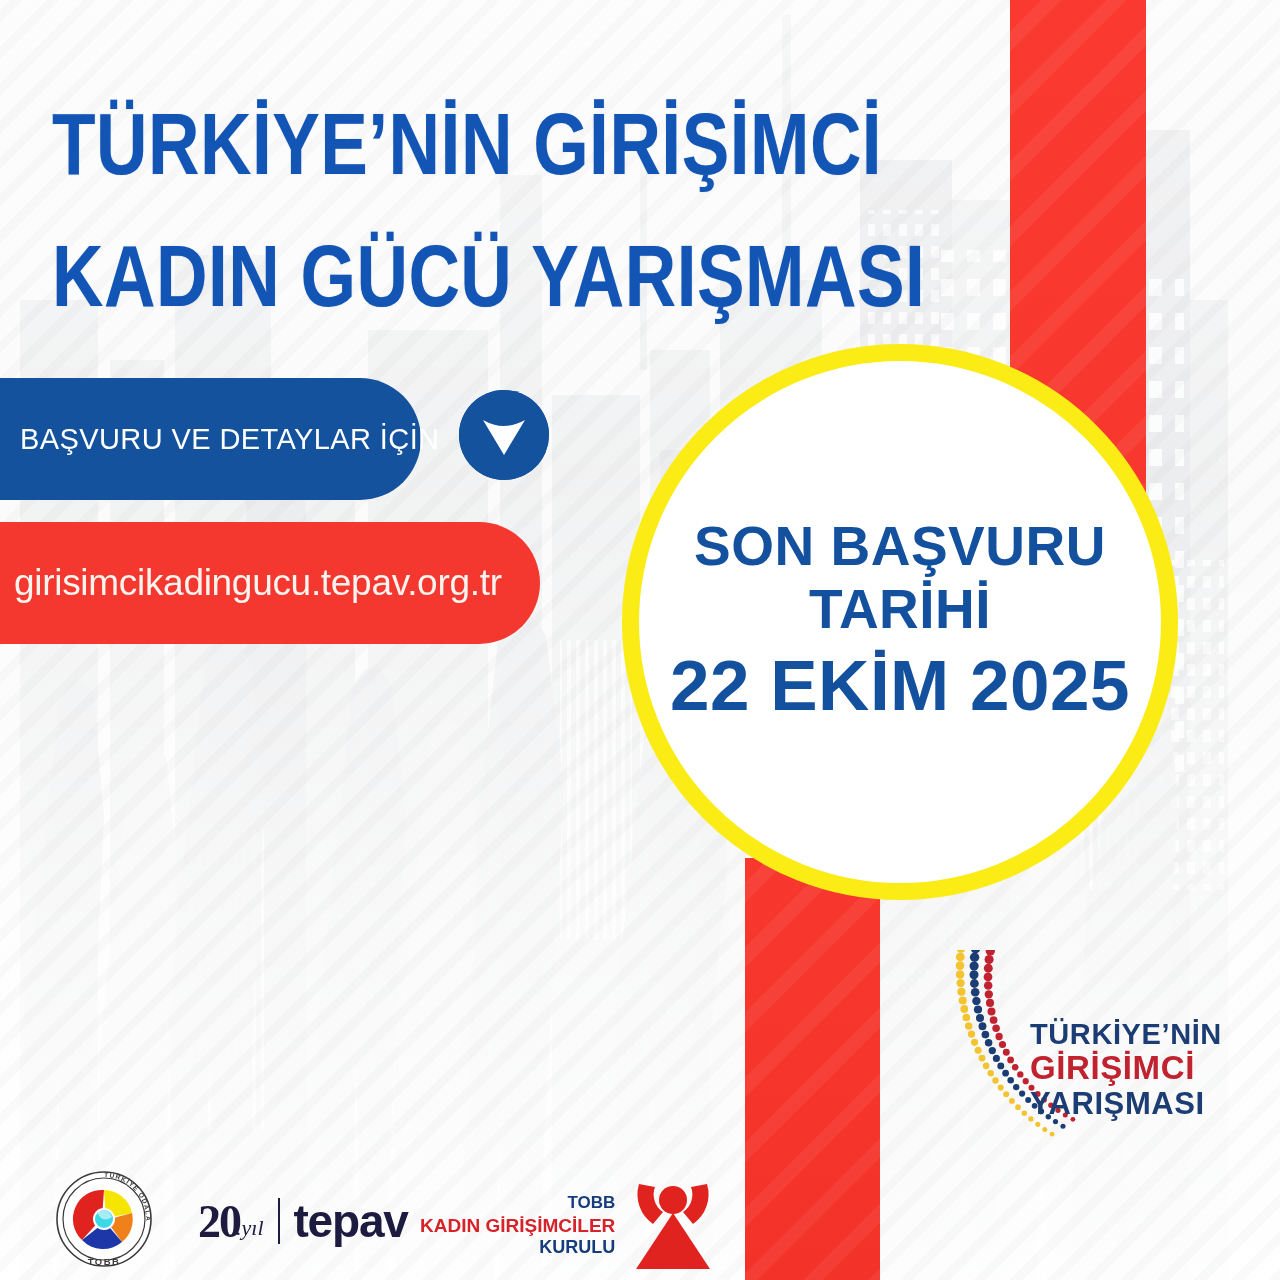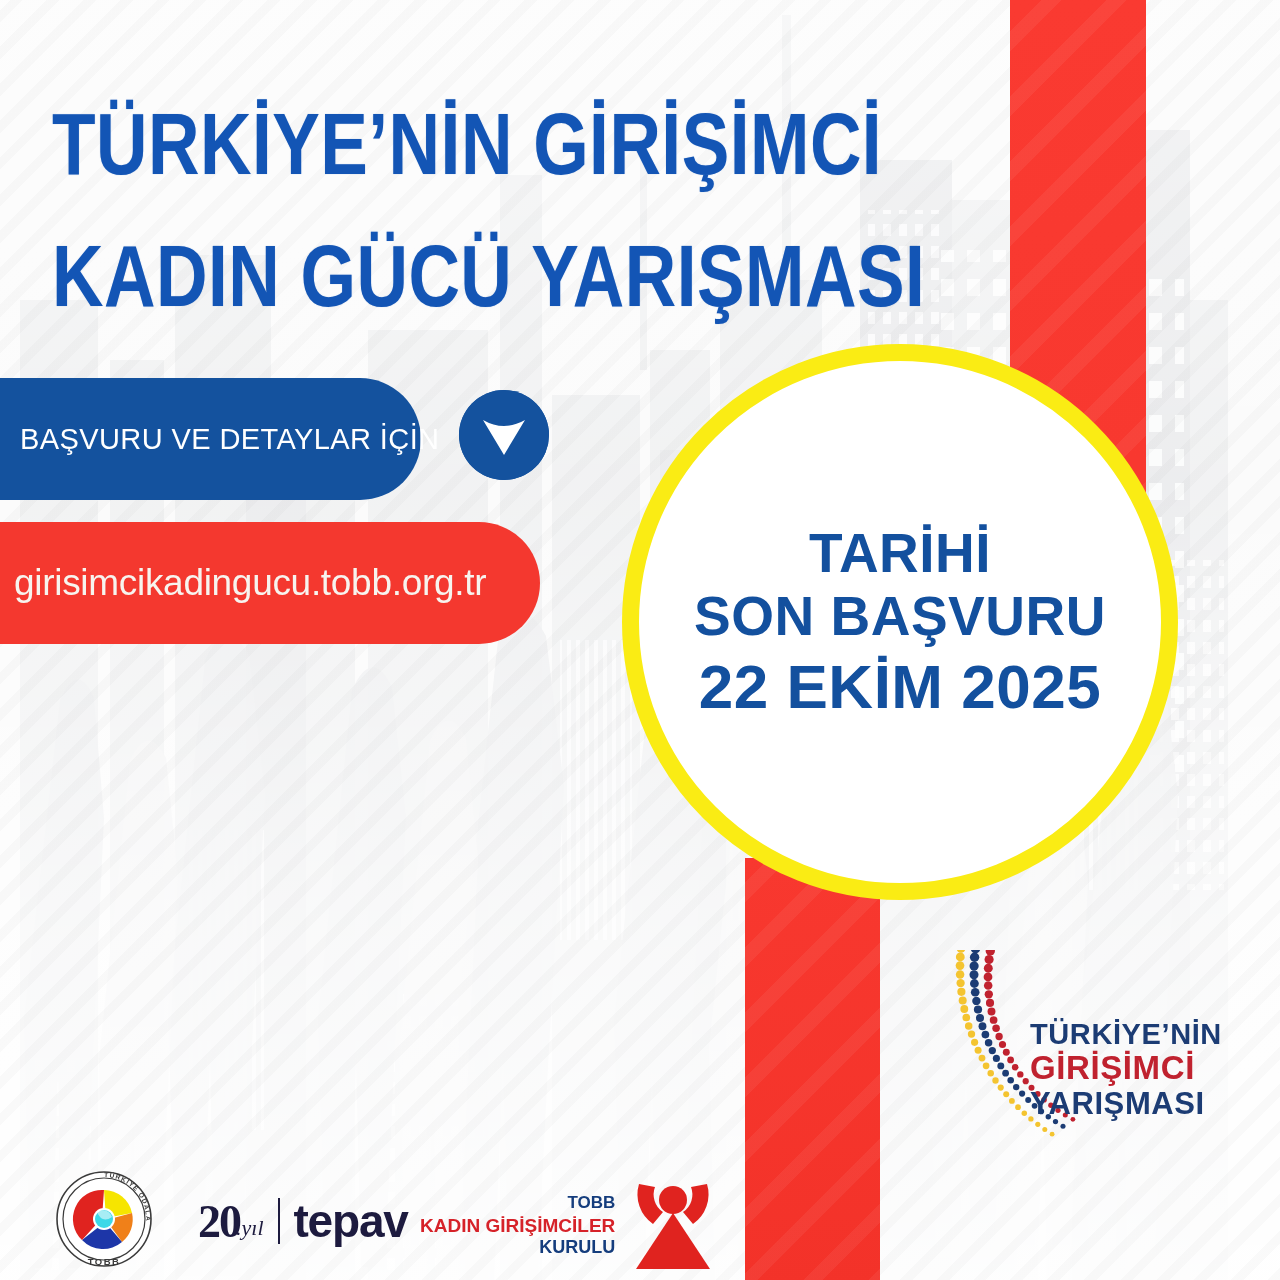--- a/index.html
+++ b/index.html
@@ -153,21 +153,21 @@
   }
   .deadline-line {
     color: #13509E;
     font-weight: 700;
     text-align: center;
     white-space: nowrap;
     letter-spacing: 0.5px;
   }
   .dl-1 { font-size: 55px; line-height: 1.12; }
   .dl-2 { font-size: 55px; line-height: 1.18; }
-  .dl-3 { font-size: 62px; line-height: 1.18; margin-top: 2px; }
+  .dl-3 { font-size: 71px; line-height: 1.18; margin-top: 2px; }
 
   
   .brand-lockup {
     position: absolute;
     left: 938px;
     top: 950px;
     width: 300px;
     height: 235px;
     z-index: 30;
   }
@@ -346,26 +346,26 @@
   </div>
 
   <div class="arrow-badge">
     <svg width="90" height="90" viewBox="0 0 90 90">
       <circle cx="45" cy="45" r="45" fill="#14529E"></circle>
       <path d="M24 30 Q45 42 66 30 L45 65 Z" fill="#ffffff"></path>
     </svg>
   </div>
 
   <div class="pill pill-red">
-    <span>girisimcikadingucu.tobb.org.tr</span>
+    <span>girisimcikadingucu.tepav.org.tr</span>
   </div>
 
   <div class="deadline-circle">
+    <div class="deadline-line dl-1">SON BAŞVURU</div>
     <div class="deadline-line dl-2">TARİHİ</div>
-    <div class="deadline-line dl-1">SON BAŞVURU</div>
     <div class="deadline-line dl-3">22 EKİM 2025</div>
   </div>
 
   <div class="brand-lockup">
     <svg class="brand-arcs" width="300" height="235" viewBox="0 0 300 235">
       <g id="arcY">
           <circle cx="114.1" cy="184.2" r="2.42" fill="#F4C430"></circle>
           <circle cx="106.8" cy="179.4" r="2.50" fill="#F4C430"></circle>
           <circle cx="99.8" cy="174.3" r="2.59" fill="#F4C430"></circle>
           <circle cx="92.9" cy="168.9" r="2.67" fill="#F4C430"></circle>

